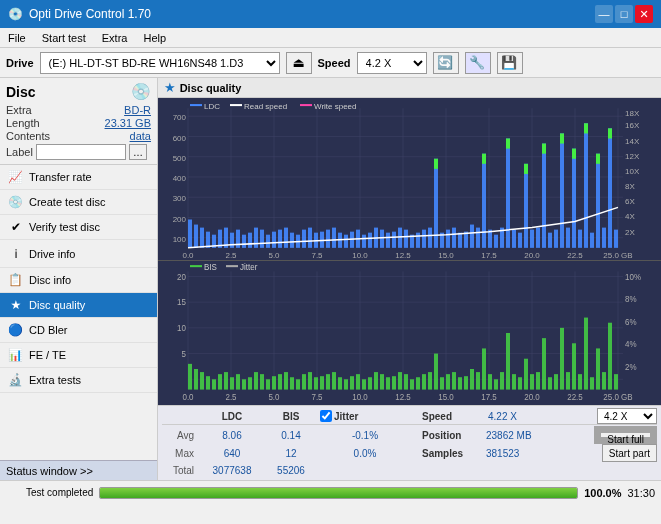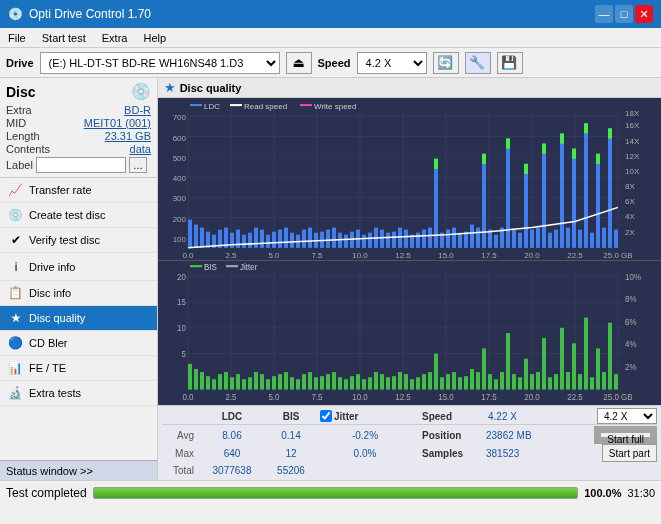--- a/index.html
+++ b/index.html
@@ -183,21 +183,21 @@
     
     .bottom-bar {
       height: 24px;
       background: #f0f0f0;
       border-top: 1px solid #ccc;
       display: flex;
       align-items: center;
       padding: 0 6px;
       gap: 6px;
     }
-    .status-text { font-size: 12px; }
+    .status-text { font-size: 10px; margin-left: 20px; }
     .progress-bar-container {
       flex: 1;
       height: 12px;
       background: #ddd;
       border: 1px solid #999;
       border-radius: 2px;
       overflow: hidden;
     }
     .progress-bar-fill {
       height: 100%;
@@ -265,24 +265,20 @@
   <div class="sidebar">
 
     <div class="disc-panel">
       <div class="disc-header">
         <span class="disc-title">Disc</span>
         <span class="disc-icon">💿</span>
       </div>
       <div class="disc-row">
         <span class="disc-key">Extra</span>
         <span class="disc-val">BD-R</span>
-      </div>
-      <div class="disc-row">
-        <span class="disc-key">MID</span>
-        <span class="disc-val">MEIT01 (001)</span>
       </div>
       <div class="disc-row">
         <span class="disc-key">Length</span>
         <span class="disc-val">23.31 GB</span>
       </div>
       <div class="disc-row">
         <span class="disc-key">Contents</span>
         <span class="disc-val">data</span>
       </div>
       <div class="label-row">
@@ -640,21 +636,21 @@
           <option>4.2 X</option>
           <option>8 X</option>
           <option>12 X</option>
         </select>
       </div>
 
       <div class="stats-row">
         <div class="stats-col-label">Avg</div>
         <div class="stats-col-ldc">8.06</div>
         <div class="stats-col-bis">0.14</div>
-        <div class="stats-col-jitter" style="width:90px;">-0.2%</div>
+        <div class="stats-col-jitter" style="width:90px;">-0.1%</div>
         <div style="font-size:10px; font-weight:bold; color:#333; margin-left:8px; width:58px;">Position</div>
         <div style="font-size:10px; color:#1a55a0; margin-left:2px;">23862 MB</div>
         <div style="flex:1;"></div>
         <button class="start-full-btn">Start full</button>
       </div>
 
       <div class="stats-row">
         <div class="stats-col-label">Max</div>
         <div class="stats-col-ldc">640</div>
         <div class="stats-col-bis">12</div>

